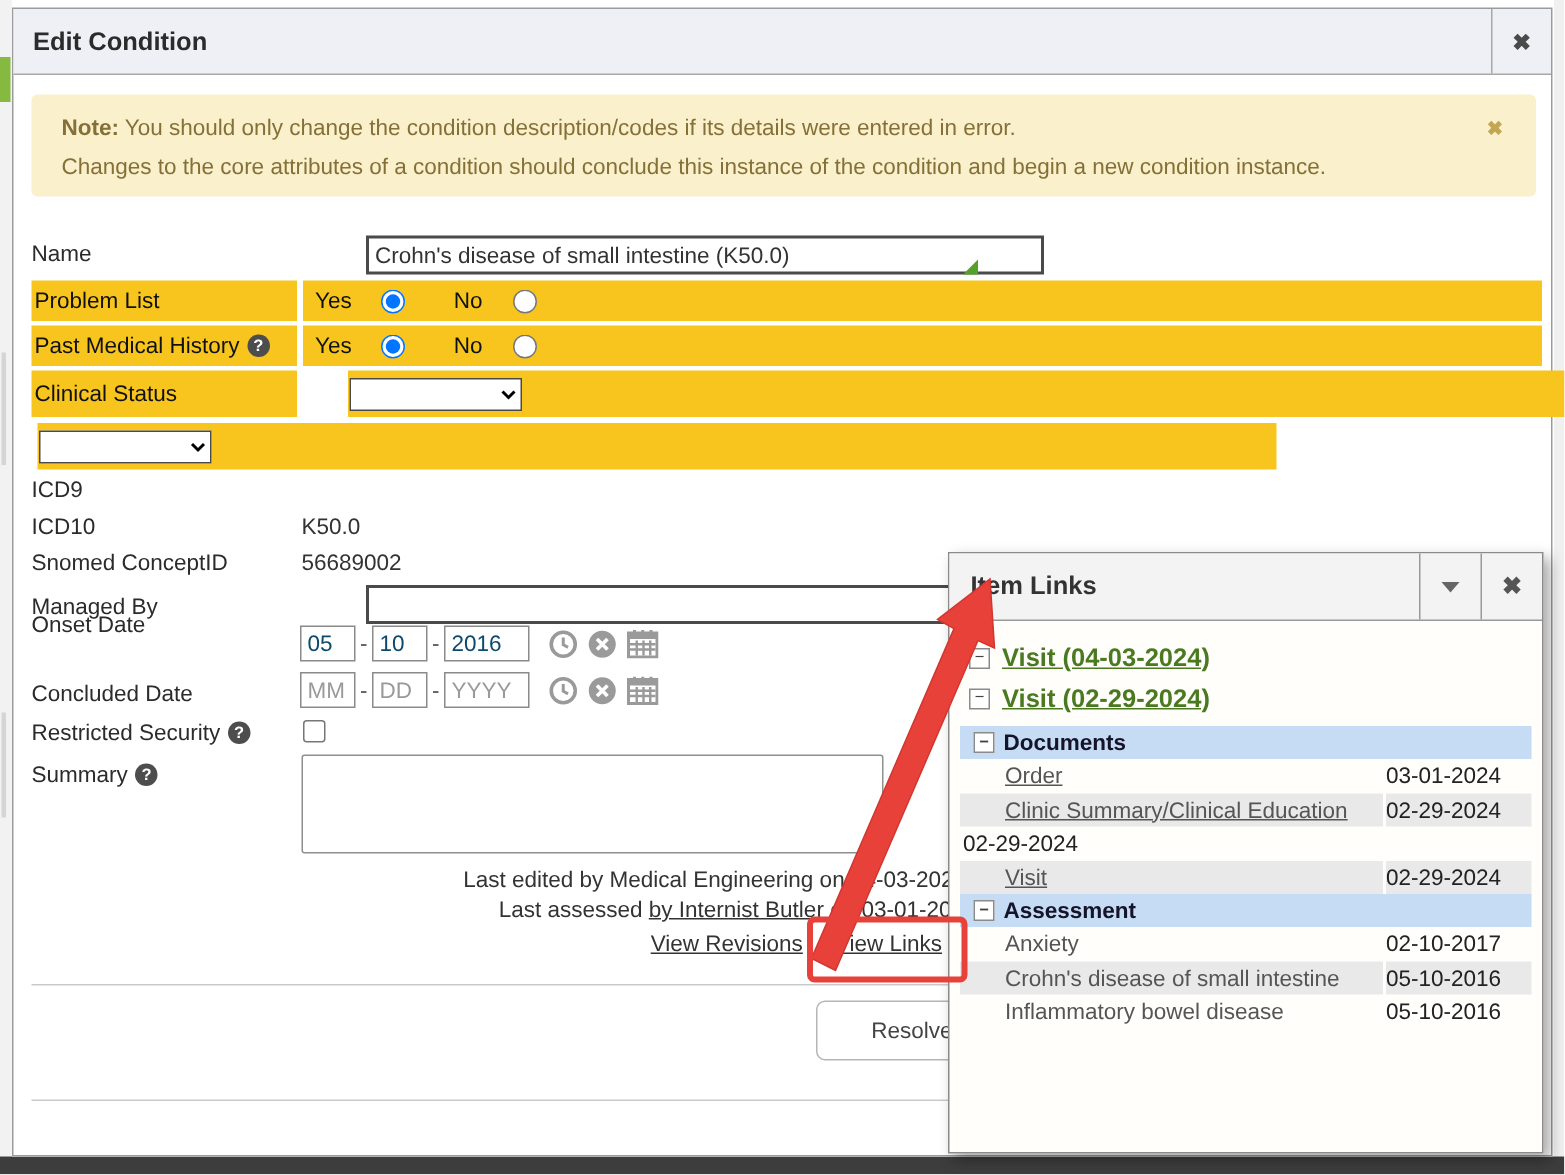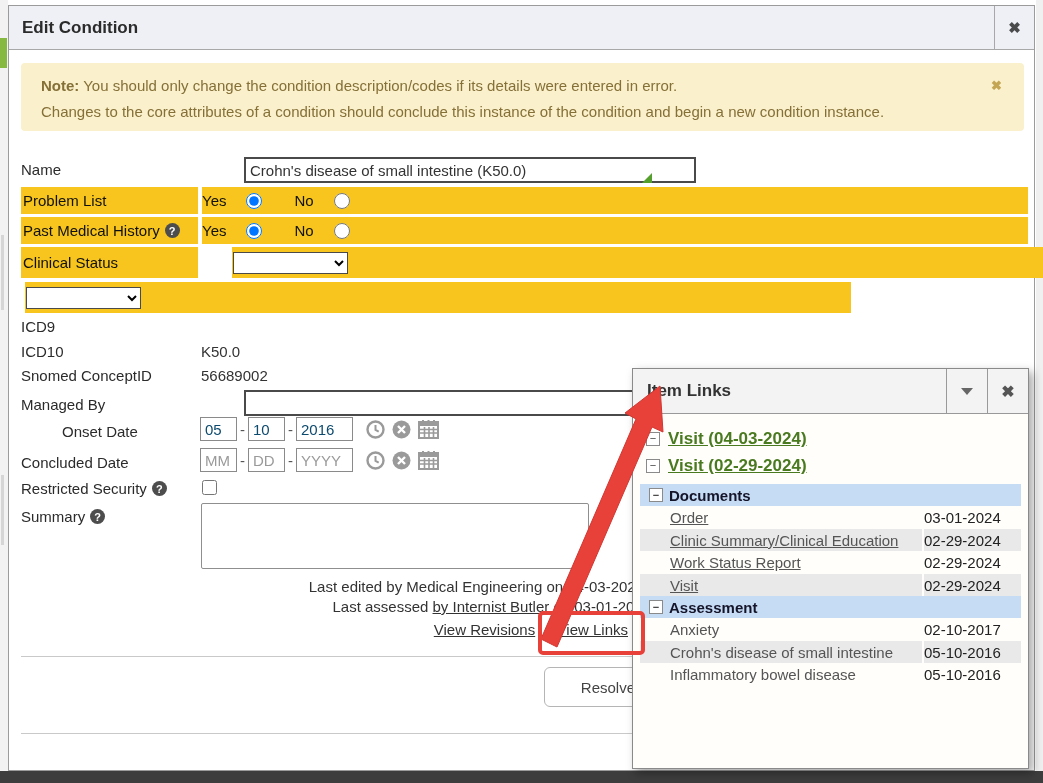--- a/index.html
+++ b/index.html
@@ -30,21 +30,21 @@
   .note b{font-weight:bold;}
   .note-x{position:absolute;right:22px;top:15px;color:#c3a553;font-weight:bold;font-size:13px;cursor:pointer;}
 
   
   .frm-label{position:absolute;left:12px;color:#2b2b2b;}
   .yellow-band{position:absolute;left:12px;display:flex;}
   .yb-label{width:177px;background:#f7c51d;display:flex;align-items:center;padding-left:2px;box-sizing:border-box;color:#111;}
   .yb-field{margin-left:4px;width:826px;background:#f7c51d;display:flex;align-items:center;box-sizing:border-box;color:#111;}
   .help{display:inline-flex;width:15px;height:15px;border-radius:50%;background:#4d4d4d;color:#fff;
         font-size:11px;font-weight:bold;align-items:center;justify-content:center;margin-left:5px;flex:none;}
-  .radio-group{display:flex;align-items:center;gap:18px;padding-left:0;}
+  .radio-group{display:flex;align-items:center;gap:18px;padding-left:8px;}
   .radio-group input{width:16px;height:16px;margin:0 14px 0 2px;}
   .txt-input{box-sizing:border-box;border:2px solid #4a4a4a;font-family:"Liberation Sans",sans-serif;
              font-size:15px;color:#333;padding:0 4px;background:#fff;margin-left:44px;}
   .grip-green{position:absolute;width:0;height:0;border-left:10px solid transparent;border-bottom:10px solid #55a02c;}
   select.status-sel{width:115px;height:22px;border:1px solid #4a4a4a;background:#fff;
                     font-family:"Liberation Sans",sans-serif;font-size:13px;}
   .ro-value{position:absolute;left:192px;color:#333;}
   .date-row{position:absolute;left:191px;display:flex;align-items:center;gap:3px;}
   .date-box{box-sizing:border-box;border:1px solid #8a8a8a;height:24px;font-family:"Liberation Sans",sans-serif;
             font-size:15px;color:#0c4a6e;padding:0 4px;}
@@ -162,21 +162,21 @@
     <div class="frm-label" style="top:312px;">ICD9</div>
     <div class="ro-value" style="top:312px;"></div>
     <div class="frm-label" style="top:337px;">ICD10</div>
     <div class="ro-value" style="top:337px;">K50.0</div>
     <div class="frm-label" style="top:361px;">Snomed ConceptID</div>
     <div class="ro-value" style="top:361px;">56689002</div>
 
     <div class="frm-label" style="top:390px;">Managed By</div>
     <input class="txt-input" style="position: absolute; left: 191px; top: 384px; width: 452px; height: 26px;" value="">
 
-    <div class="frm-label" style="top:417px;margin-left:41px;">Onset Date</div>
+    <div class="frm-label" style="top:402px;">Onset Date</div>
     <div class="date-row" style="top:411px;">
       <input class="date-box" style="width: 37px;" value="05">
       <span class="dash">-</span>
       <input class="date-box" style="width: 37px;" value="10">
       <span class="dash">-</span>
       <input class="date-box" style="width: 57px;" value="2016">
       <span class="dt-icons">
         <svg width="19" height="19" viewBox="0 0 19 19">
             <circle cx="9.5" cy="9.5" r="8" fill="none" stroke="#9a9a9a" stroke-width="2.4"></circle>
             <path d="M9.5 5v4.8l3.2 1.8" fill="none" stroke="#9a9a9a" stroke-width="2"></path>
@@ -275,23 +275,20 @@
             </div>
             <div class="tr-date">03-01-2024</div>
           </div>
           <div class="tree-row alt">
             <div class="tr-name link">
               <span>Clinic Summary/Clinical Education</span>
             </div>
             <div class="tr-date">02-29-2024</div>
           </div>
           <div class="tree-row">
-            <div class="tr-name link">
-              <span>Work Status Report</span>
-            </div>
             <div class="tr-date">02-29-2024</div>
           </div>
           <div class="tree-row alt">
             <div class="tr-name link">
               <span>Visit</span>
             </div>
             <div class="tr-date">02-29-2024</div>
           </div>
           <div class="sec-header">
             <span class="minus-box">−</span>

